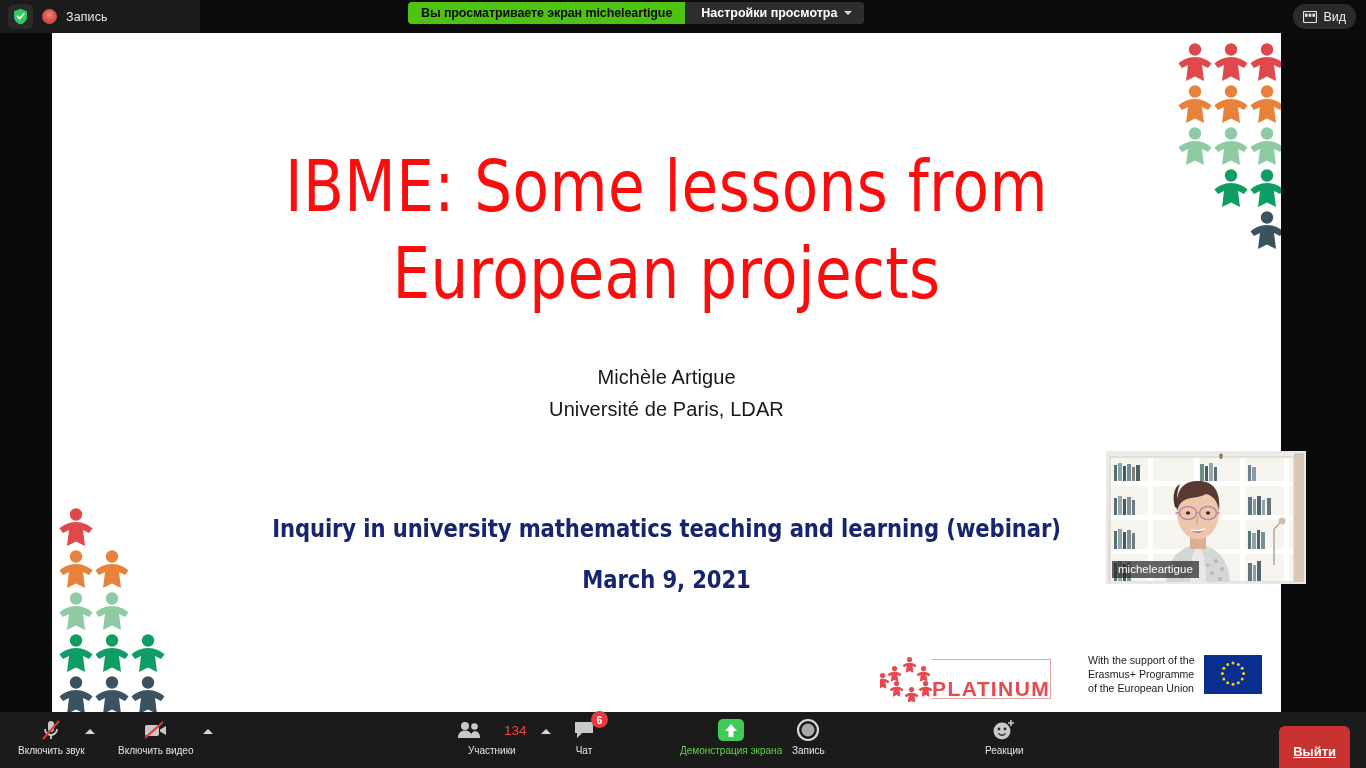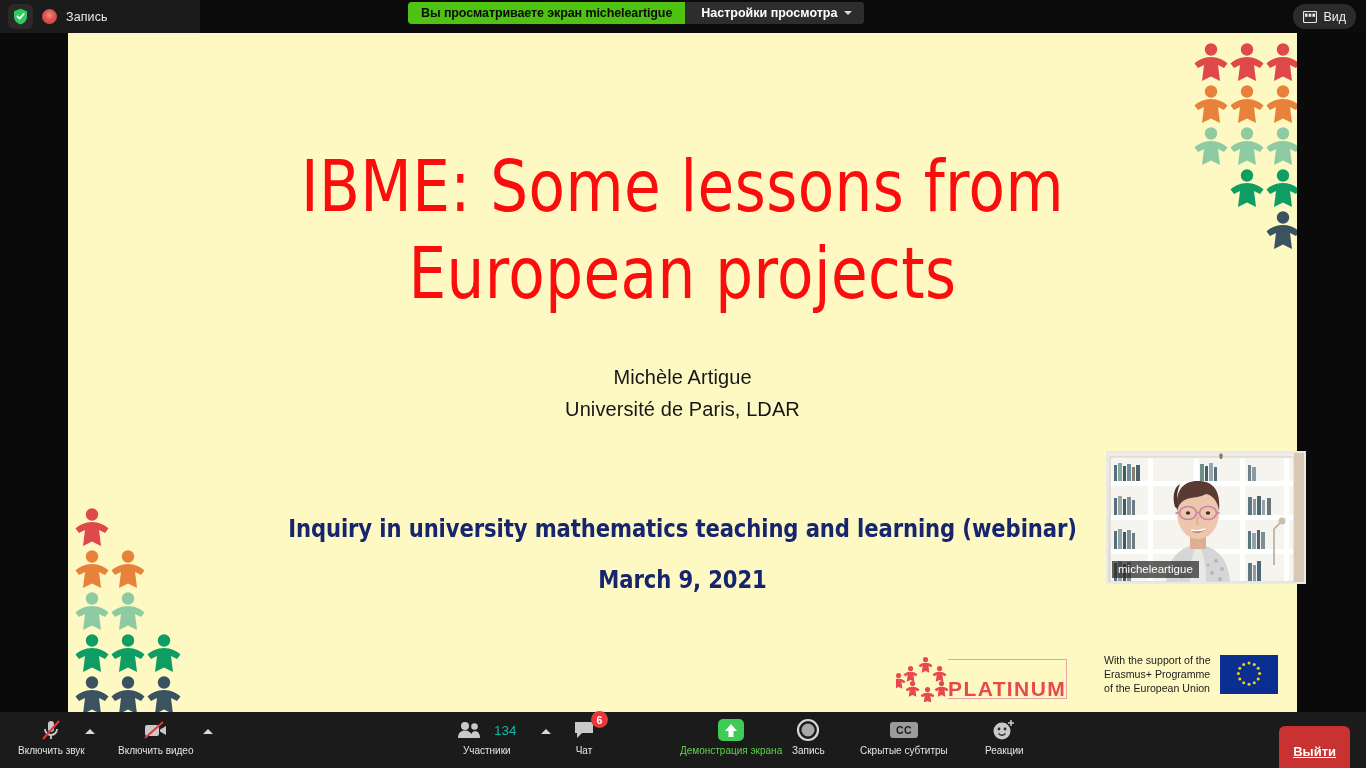--- a/index.html
+++ b/index.html
@@ -28,21 +28,21 @@
   .share-settings { color:#fff; font-size:12.5px; font-weight:700; display:flex; align-items:center;
                     gap:7px; padding:0 12px 0 16px; background:#2d2d2d; }
   .caret-d { width:0;height:0;border-left:4px solid transparent;border-right:4px solid transparent;
              border-top:4.5px solid #dcdcdc; }
 
   .view-btn { position:absolute; right:10px; top:4px; height:25px; border-radius:12px; background:#2b2b2b;
               display:flex; align-items:center; gap:6px; padding:0 10px; }
   .view-btn .lbl { color:#f0f0f0; font-size:12.5px; }
 
   
-  .slide { position:absolute; left:68px; top:33px; width:1229px; height:679px; background:#fef9c3; overflow:hidden; }
+  .slide { position:absolute; left:52px; top:33px; width:1229px; height:679px; background:#ffffff; overflow:hidden; }
 
   .title { position:absolute; left:0; top:110px; width:1229px; text-align:center;
            color:#fc0d0d; font-size:72px; line-height:1.21; font-weight:400;
            font-family:"Liberation Sans Narrow","DejaVu Sans Condensed","Liberation Sans",sans-serif;
            transform:scaleX(0.92); transform-origin:center top; letter-spacing:0.5px; }
 
   .author-block { position:absolute; left:0; top:328px; width:1229px; text-align:center; color:#161616; }
   .author-line { font-size:20px; line-height:1.62; font-weight:400; letter-spacing:0.1px; }
 
   .event-block { position:absolute; left:0; top:470px; width:1229px; text-align:center; color:#16256e; }
@@ -83,21 +83,21 @@
              justify-content:flex-start; gap:2px; }
   .tb-icon { height:26px; display:flex; align-items:center; justify-content:center; position:relative; }
   .tb-lbl { color:#e4e4e4; font-size:10px; white-space:nowrap; }
   .tb-lbl.green { color:#5ed34a; }
   .tb-caret { position:absolute; top:17px; width:0;height:0;
               border-left:5px solid transparent;border-right:5px solid transparent;
               border-bottom:5.5px solid #d8d8d8; }
   .badge { position:absolute; top:-6px; right:-13px; min-width:17px; height:17px; border-radius:9px;
            background:#e8383d; color:#fff; font-size:10.5px; font-weight:700;
            display:flex; align-items:center; justify-content:center; padding:0 4px; }
-  .count { color:#14b8a6; font-size:13.5px; margin-left:11px; }
+  .count { color:#ef4444; font-size:13.5px; margin-left:21px; }
   .leave-btn { position:absolute; right:16px; top:14px; background:#c83230; color:#fff;
                font-size:13px; font-weight:700; border-radius:6px; padding:18px 14px;text-decoration:underline; }
   .cc-box { background:#9b9b9b; color:#1b1b1b; font-size:10.5px; font-weight:700;
             border-radius:3px; padding:2px 6px; letter-spacing:0.3px; }
 </style>
 </head>
 <body>
 
 <div class="zoom-window">
 
@@ -524,26 +524,20 @@
     <div class="tb-item" style="left:792px;">
       <div class="tb-icon">
         <svg width="24" height="24" viewBox="0 0 24 24">
           <circle cx="12" cy="12" r="10" fill="none" stroke="#d6d6d6" stroke-width="2.2"></circle>
           <circle cx="12" cy="12" r="6.5" fill="#a8a8a8"></circle>
         </svg>
       </div>
       <div class="tb-lbl">Запись</div>
     </div>
 
-    <div class="tb-item" style="left:860px;">
-      <div class="tb-icon">
-        <span class="cc-box">CC</span>
-      </div>
-      <div class="tb-lbl">Скрытые субтитры</div>
-    </div>
 
     <div class="tb-item" style="left:985px;">
       <div class="tb-icon">
         <svg width="26" height="24" viewBox="0 0 26 24">
           <circle cx="11" cy="13" r="8.5" fill="#c9c9c9"></circle>
           <circle cx="8" cy="11" r="1.4" fill="#2a2a2a"></circle>
           <circle cx="14" cy="11" r="1.4" fill="#2a2a2a"></circle>
           <path d="M7.5 15.5 q3.5 3.5 7 0" stroke="#2a2a2a" stroke-width="1.3" fill="none"></path>
           <path d="M20 2 v6 M17 5 h6" stroke="#c9c9c9" stroke-width="1.6"></path>
         </svg>

